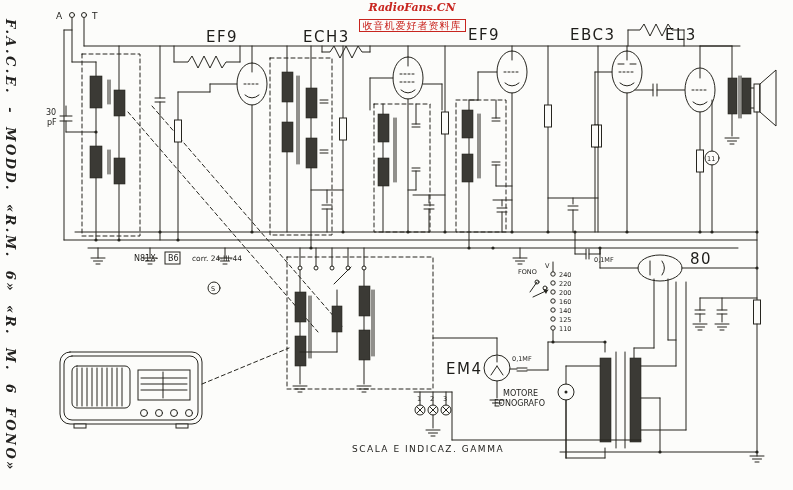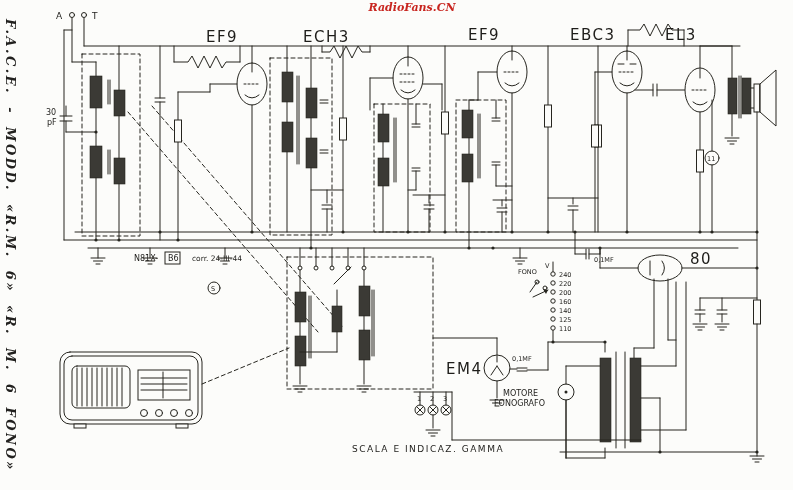--- a/index.html
+++ b/index.html
@@ -27,20 +27,21 @@
   svg .t7{font-size:7.5px;}
   svg .t65{font-size:6.5px;}
 </style>
 </head>
 <body>
 
 <div class="page">
 
   <div class="watermark">
     <div class="wm-site">RadioFans.CN</div>
+    <div class="wm-caption">收音机爱好者资料库</div>
   </div>
 
   <div class="side-title">F.A.C.E. - MODD. «R.M. 6» «R. M. 6 FONO»</div>
 
   <svg width="793" height="490" viewBox="0 0 793 490">
 
     <g>
       <path class="w" d="M84,46H740 M75,232H757 M64,240H757 M88,248H738 M64,30V240 M560,452H757"></path>
     </g>
 

